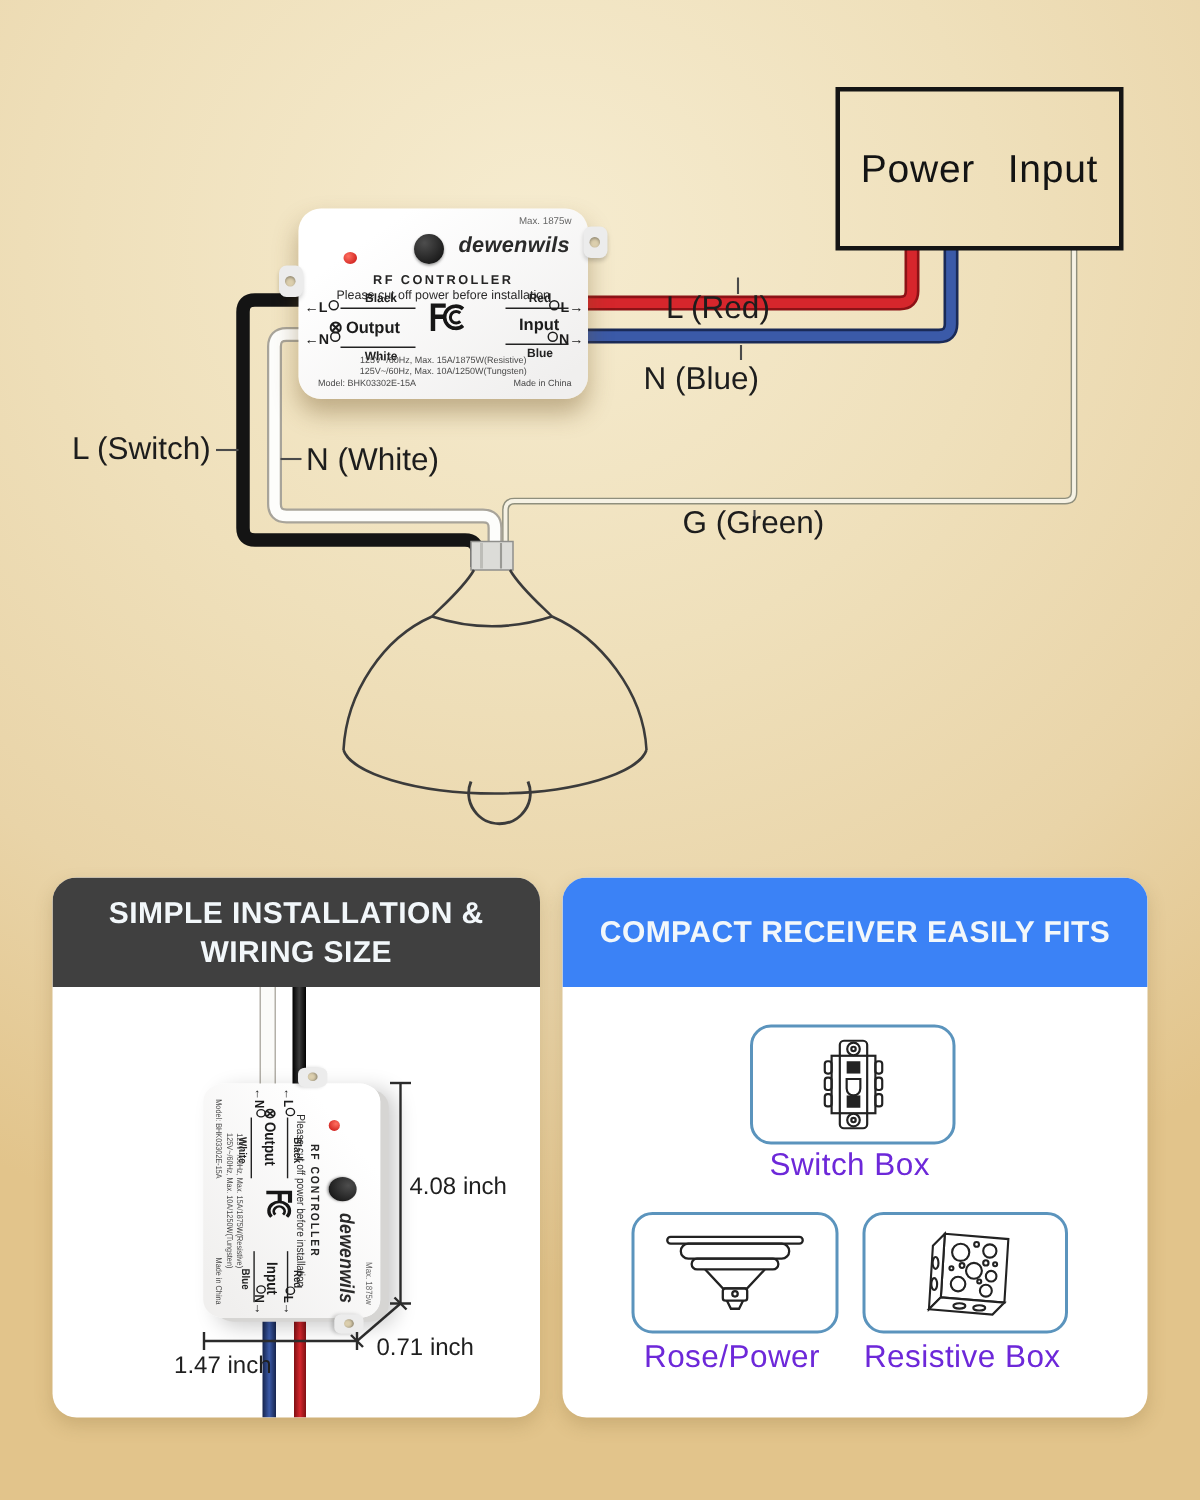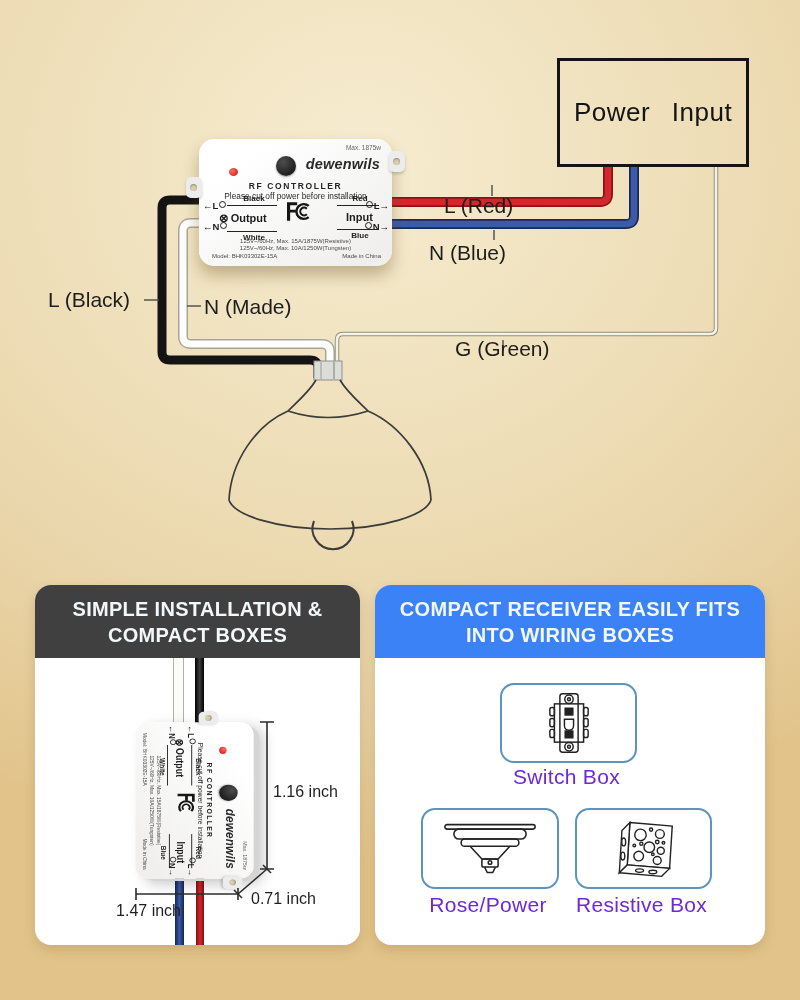--- a/index.html
+++ b/index.html
@@ -174,28 +174,28 @@
     <div class="spec s1">125V~/60Hz, Max. 15A/1875W(Resistive)</div>
     <div class="spec s2">125V~/60Hz, Max. 10A/1250W(Tungsten)</div>
     <div class="spec-row">
       <span>Model: BHK03302E-15A</span>
       <span>Made in China</span>
     </div>
   </div>
 
   <div class="wlab" style="left:444px;top:161px;margin-top:33px;">L (Red)</div>
   <div class="wlab" style="left:429px;top:241px;">N (Blue)</div>
-  <div class="wlab" style="left:48px;top:288px;">L (Black)</div>
-  <div class="wlab" style="left:204px;top:295px;">N (Made)</div>
+  <div class="wlab" style="left:48px;top:288px;">L (Switch)</div>
+  <div class="wlab" style="left:204px;top:295px;">N (White)</div>
   <div class="wlab" style="left:455px;top:337px;">G (Green)</div>
 
   <div class="card card-left">
     <div class="card-header" style="background:#404040;">
       <div>SIMPLE INSTALLATION &amp;</div>
-      <div>COMPACT BOXES</div>
+      <div>WIRING SIZE</div>
     </div>
     <div class="cwire w-white"></div>
     <div class="cwire w-black"></div>
     <div class="cwire w-blue"></div>
     <div class="cwire w-red"></div>
 
     <div class="device device--card">
       <div class="ear ear-left"></div>
       <div class="ear ear-right"></div>
       <span class="led"></span>
@@ -237,29 +237,28 @@
         <line x1="225" y1="137" x2="239" y2="137"></line>
         <line x1="225" y1="284" x2="239" y2="284"></line>
         <line x1="101" y1="309" x2="203" y2="309"></line>
         <line x1="101" y1="303" x2="101" y2="315"></line>
         <line x1="203" y1="303" x2="203" y2="315"></line>
         <line x1="203" y1="309" x2="232" y2="284"></line>
         <line x1="199" y1="305" x2="207" y2="313"></line>
         <line x1="228" y1="280" x2="236" y2="288"></line>
       </g>
     </svg>
-    <span class="dim-label dim-h">1.16 inch</span>
+    <span class="dim-label dim-h">4.08 inch</span>
     <span class="dim-label dim-w">1.47 inch</span>
     <span class="dim-label dim-d">0.71 inch</span>
   </div>
 
   <div class="card card-right">
     <div class="card-header" style="background:#3b82f6;">
       <div>COMPACT RECEIVER EASILY FITS</div>
-      <div>INTO WIRING BOXES</div>
     </div>
 
     <div class="tile tile-switch">
       <svg width="44" height="62" viewBox="0 0 48 68" fill="none" stroke="#222" stroke-width="1.6">
         <rect x="14" y="2" width="20" height="64" rx="3"></rect>
         <circle cx="24" cy="8" r="4.6"></circle>
           <circle cx="24" cy="8" r="1.6"></circle>
         <circle cx="24" cy="60" r="4.6"></circle>
           <circle cx="24" cy="60" r="1.6"></circle>
         <rect x="8" y="13" width="32" height="42"></rect>

